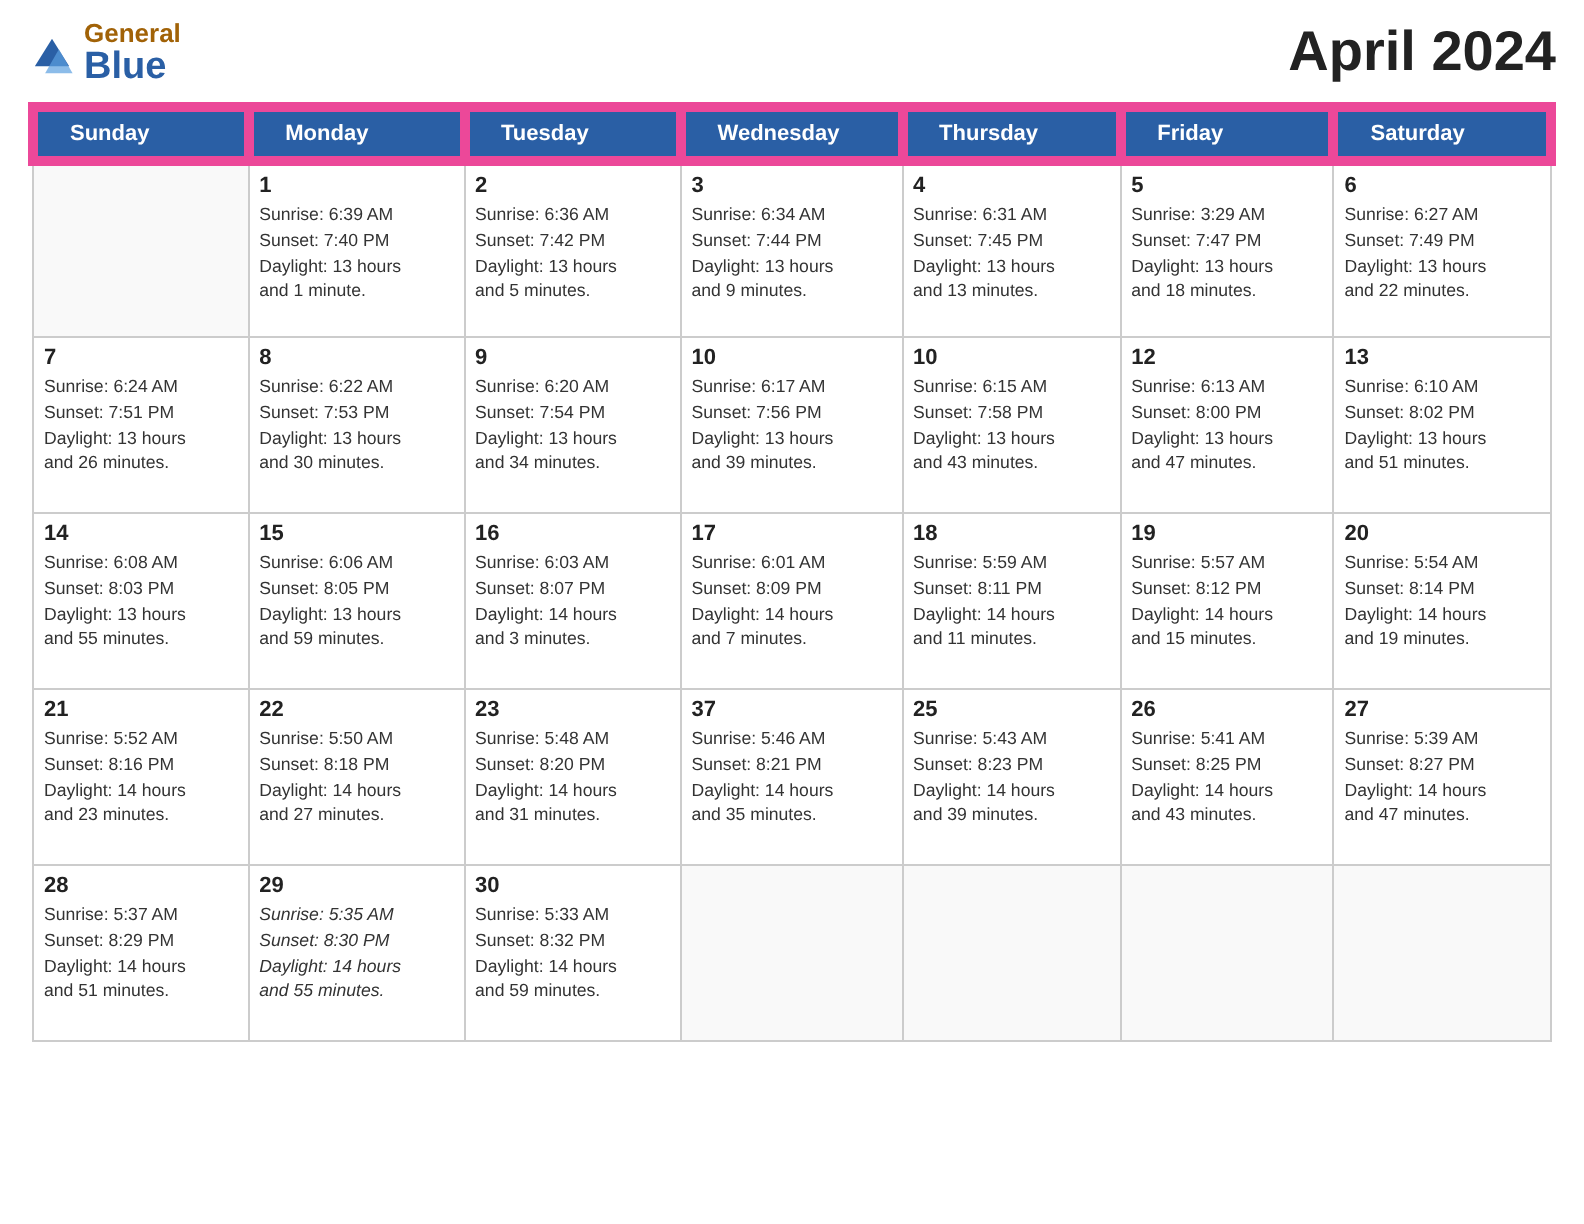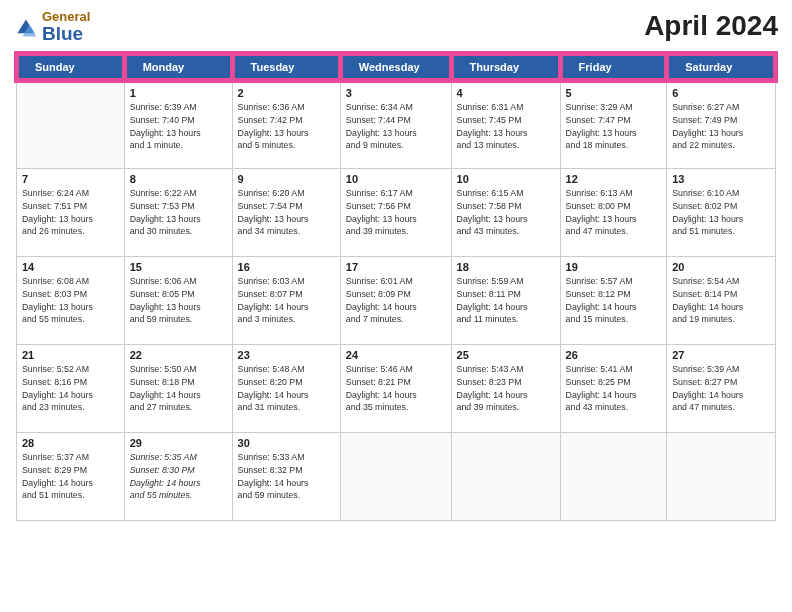--- a/index.html
+++ b/index.html
@@ -292,21 +292,21 @@
 and 27 minutes.</div>
           </td>
           <td>
             <span class="day-num">23</span>
             <div class="day-info" style="white-space: pre-line;">Sunrise: 5:48 AM
 Sunset: 8:20 PM
 Daylight: 14 hours
 and 31 minutes.</div>
           </td>
           <td>
-            <span class="day-num">24</span>
+            <span class="day-num">37</span>
             <div class="day-info" style="white-space: pre-line;">Sunrise: 5:46 AM
 Sunset: 8:21 PM
 Daylight: 14 hours
 and 35 minutes.</div>
           </td>
           <td>
             <span class="day-num">25</span>
             <div class="day-info" style="white-space: pre-line;">Sunrise: 5:43 AM
 Sunset: 8:23 PM
 Daylight: 14 hours

